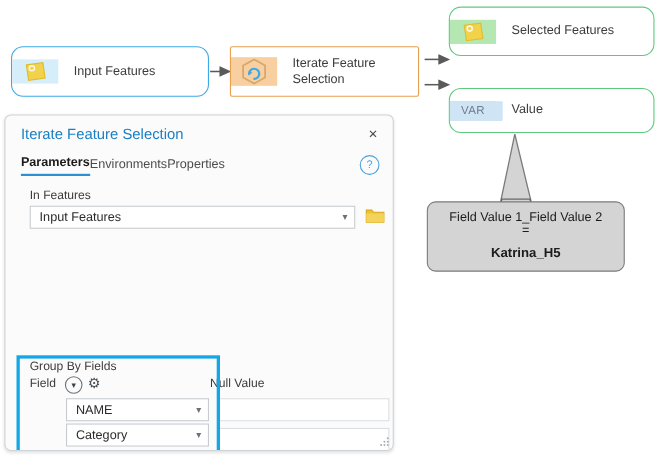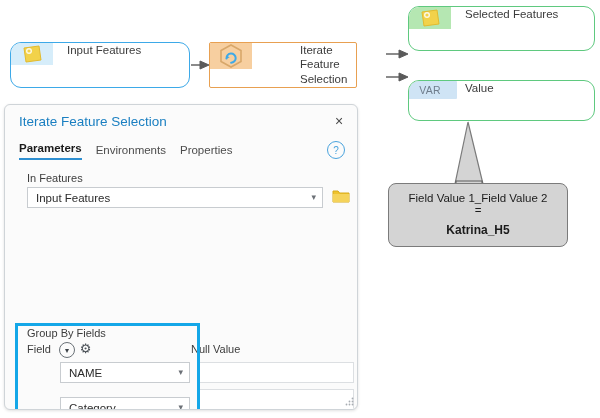--- a/index.html
+++ b/index.html
@@ -10,21 +10,21 @@
     overflow:hidden;
     position:relative;
     -webkit-font-smoothing:antialiased;
   }
   .canvas{position:absolute;left:0;top:0;width:600px;height:418px;}
 
   
   .node{
     position:absolute;
     display:flex;
-    align-items:flex-start;
+    align-items:center;
     background:#ffffff;
     box-sizing:border-box;
     overflow:hidden;
   }
   .node .icon-pane{
     width:42px;
     display:flex;align-items:center;justify-content:center;
     flex:0 0 42px;
   }
   .node .node-label{
@@ -40,24 +40,23 @@
   
   #node-input-features{
     left:10px;top:42px;width:180px;height:46px;
     border:1.6px solid #3da9e8;
     border-radius:11px;
   }
   #node-input-features .icon-pane{background:#d6edfa;}
 
   
   #node-iterate{
-    left:209px;top:42px;width:148px;height:46px;
+    left:209px;top:42px;width:172px;height:46px;
     border:1.4px solid #e8a051;
     border-radius:2px;
-    gap:34px;
   }
   #node-iterate .icon-pane{background:#f7cfa0;}
   #node-iterate .node-label{font-size:11.5px;}
 
   
   #node-selected{
     left:408px;top:6px;width:187px;height:45px;
     border:1.6px solid #5fc97f;
     border-radius:11px;
   }
@@ -119,21 +118,21 @@
   }
   #dialog-close{
     position:absolute;right:9px;top:7px;
     width:18px;height:18px;
     color:#4a4a4a;font-size:14px;
     display:flex;align-items:center;justify-content:center;
     cursor:default;
   }
   .tabs{
     position:absolute;left:14px;top:37px;
-    display:flex;gap:14px;align-items:flex-end;
+    display:flex;align-items:flex-end;
   }
   .tab{
     font-size:11.5px;color:#4c4c4c;padding-bottom:4px;
   }
   .tab.active{color:#1b1b1b;font-weight:bold;border-bottom:2px solid #2e8fd1;}
   #help-icon{
     position:absolute;right:12px;top:36px;
     width:16px;height:16px;border:1.4px solid #4aa3dd;border-radius:50%;
     color:#4aa3dd;font-size:10px;
     display:flex;align-items:center;justify-content:center;
@@ -183,21 +182,21 @@
   }
   #null-value-label{position:absolute;left:186px;top:238px;}
 
   .row-combo{left:55px;width:130px;height:21px;}
   .row-text{
     position:absolute;background:#ffffff;border:1px solid #dcdfe2;
     box-sizing:border-box;left:194px;width:155px;height:21px;
   }
   #row1-combo{top:257px;}
   #row1-text{top:257px;}
-  #row2-combo{top:292px;}
+  #row2-combo{top:280px;}
   #row2-text{top:284px;}
   #resize-grip{
     position:absolute;right:3px;bottom:3px;width:9px;height:9px;
   }
 </style>
 </head>
 <body>
 
 <div class="canvas">
 

